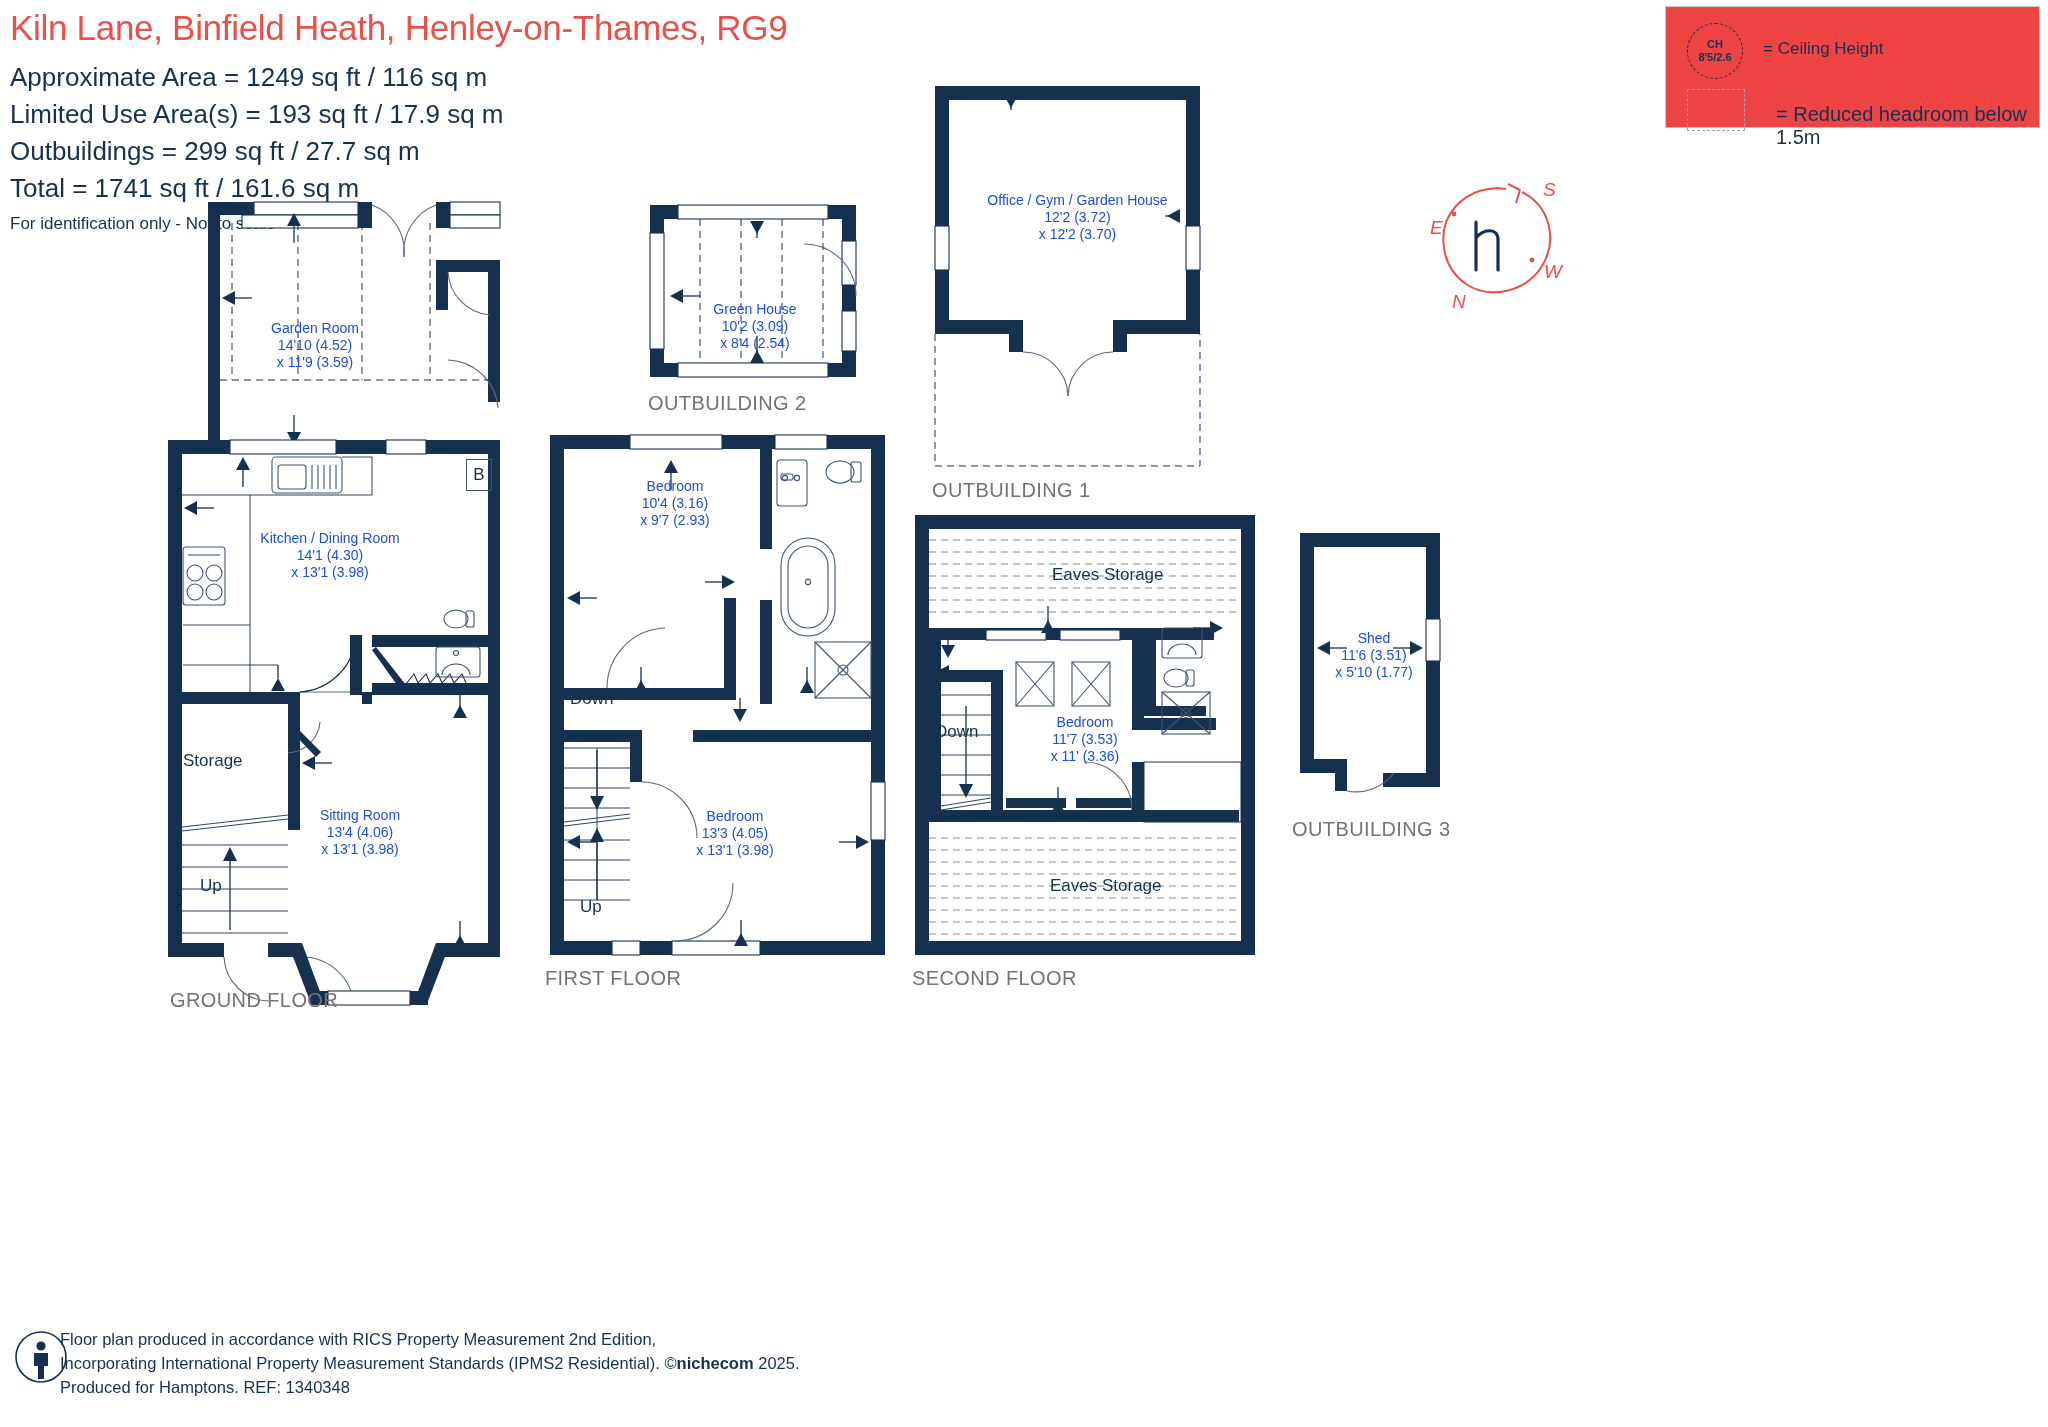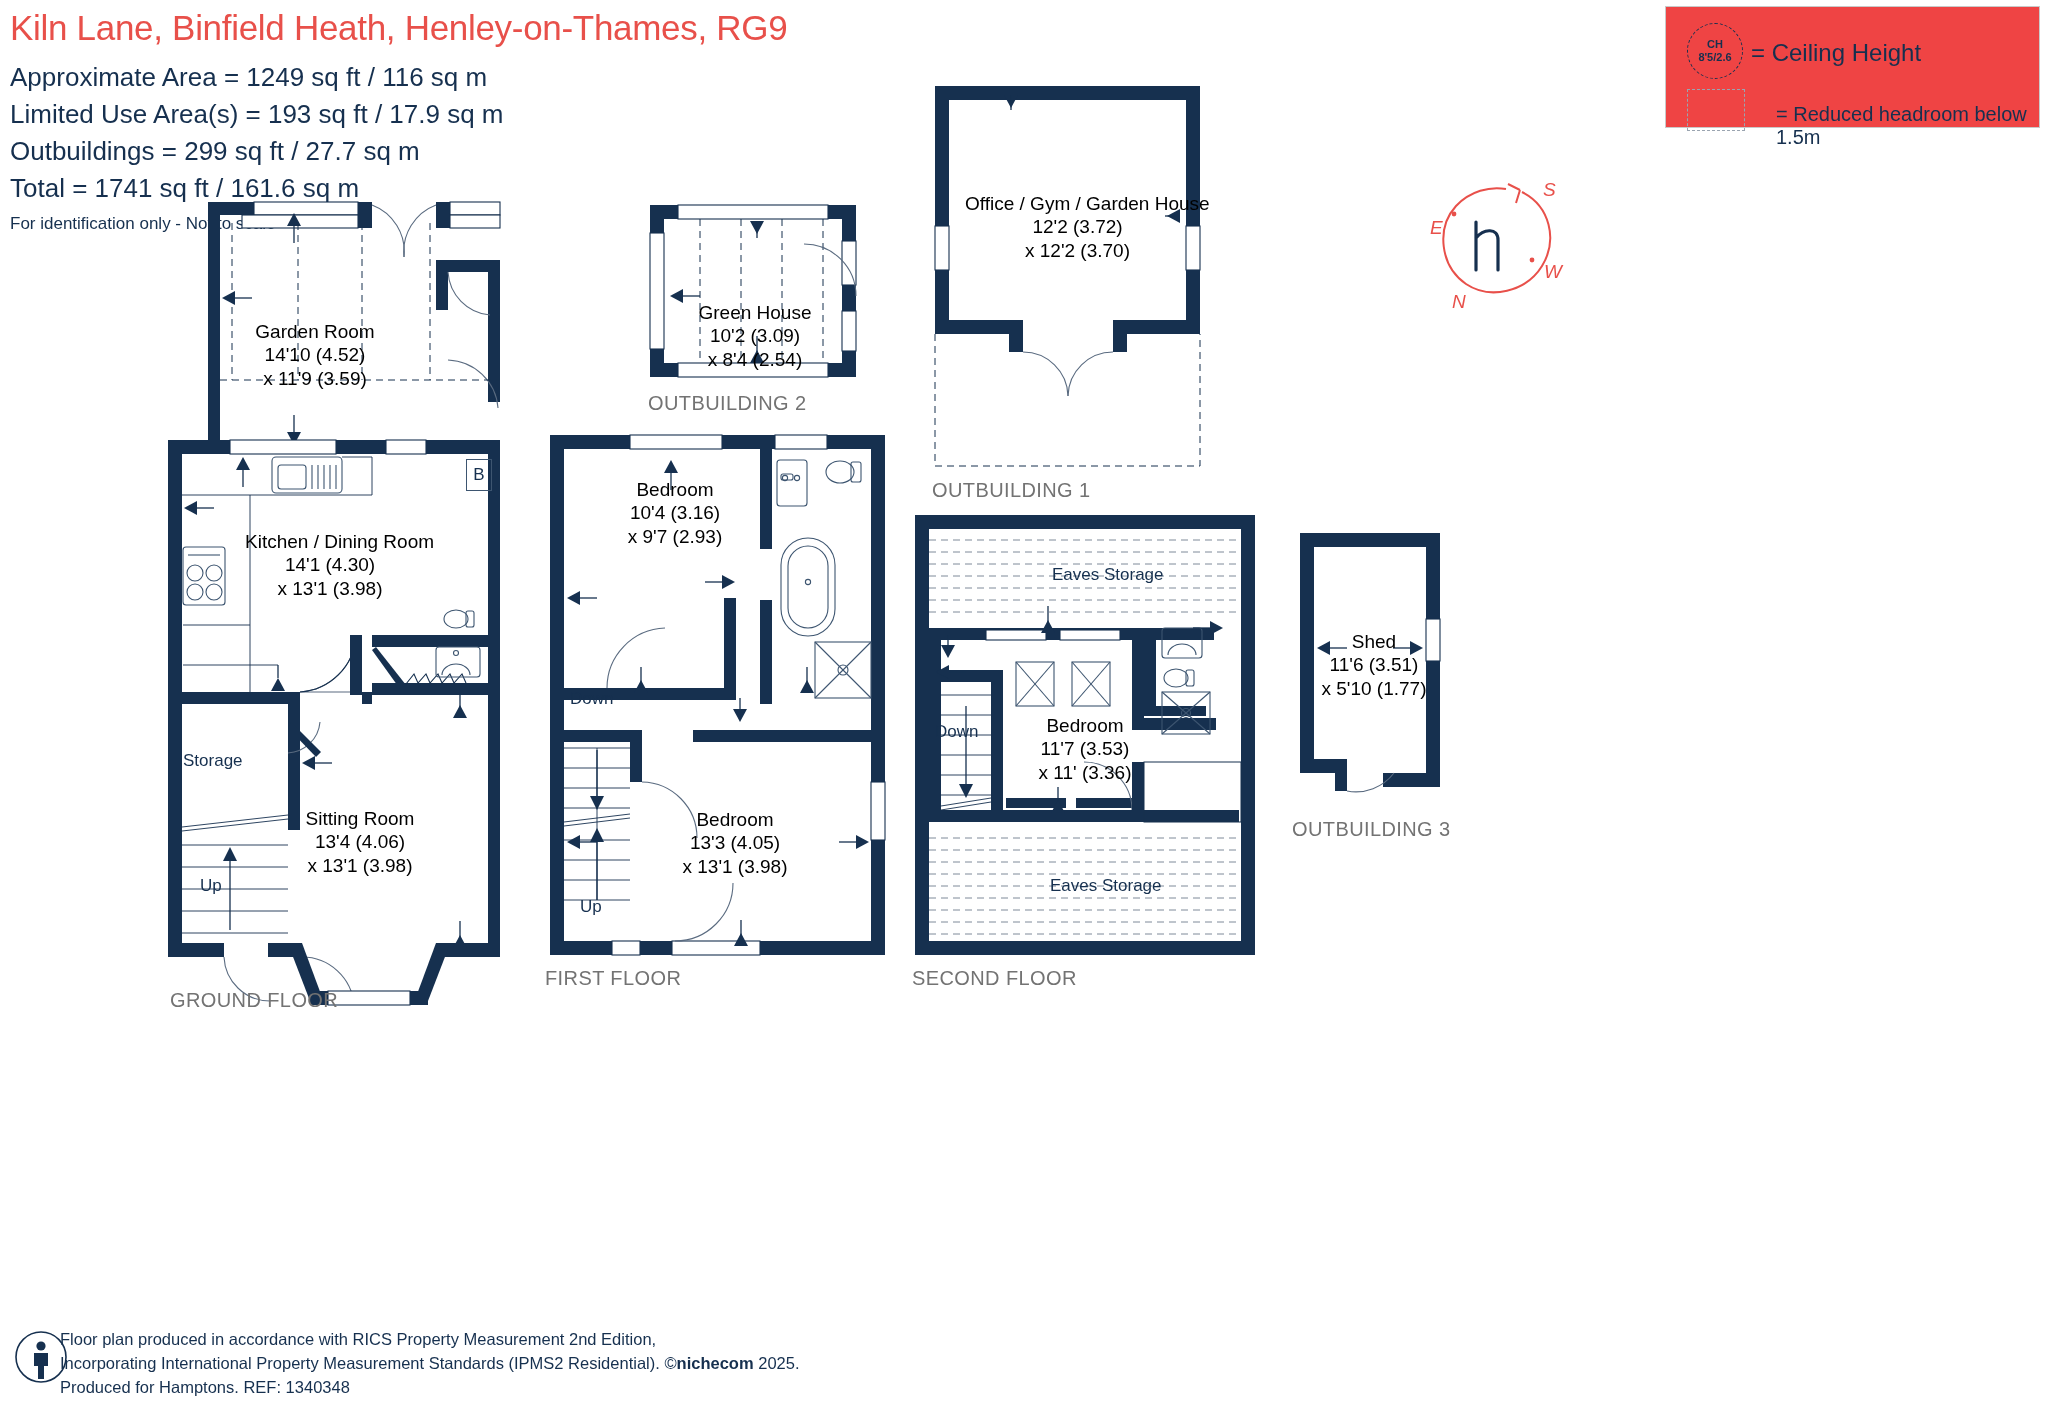--- a/index.html
+++ b/index.html
@@ -38,40 +38,40 @@
     border:1px solid #c9c9c9; background:#ef4444;
   }
   #ch-circle {
     left:21px; top:16px; width:56px; height:56px;
     border:1.5px dashed #16304f; border-radius:50%;
     display:flex; flex-direction:column; align-items:center; justify-content:center;
     line-height:1.15;
   }
   #ch-circle .ch-t { font-size:11px; font-weight:600; }
   #ch-circle .ch-v { font-size:11px; font-weight:700; }
-  #ch-label { left:85px; top:32px; font-size:24px; }
+  #ch-label { left:97px; top:32px; font-size:17px; }
   #rh-box {
     left:21px; top:82px; width:58px; height:42px;
     border:1.5px dashed #9aa4b0;
   }
   #rh-label { left:110px; top:96px; font-size:20px; }
 
   
   #compass { left:1424px; top:178px; width:140px; height:145px; }
   #compass svg { display:block; }
 
   
   .floor-cap {
     font-size:20px; letter-spacing:0.4px; color:#737373; white-space:nowrap;
   }
 
   
   .room-label {
     text-align:center; line-height:1.23; white-space:nowrap;
-    font-size:19px; color:#000000;
+    font-size:14px; color:#1d4ed8;
   }
   .room-label .nm { display:block; }
   .room-label .d1 { display:block; }
   .room-label .d2 { display:block; }
   .small-label { font-size:17px; color:#16304f; white-space:nowrap; }
 
   
   #footer { left:12px; top:1328px; width:1100px; }
   #footer .ftline { font-size:16.5px; line-height:1.45; color:#16304f; white-space:nowrap; }
   #ftperson { left:14px; top:1330px; width:54px; height:54px; }

